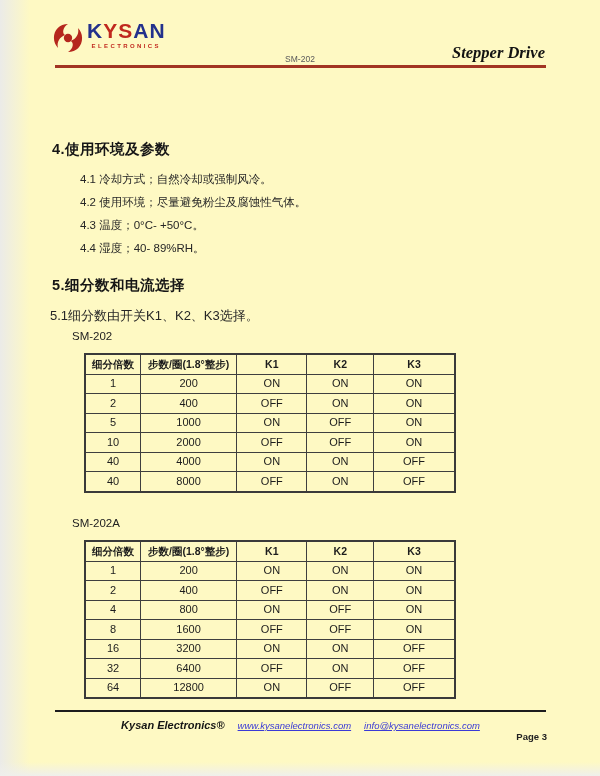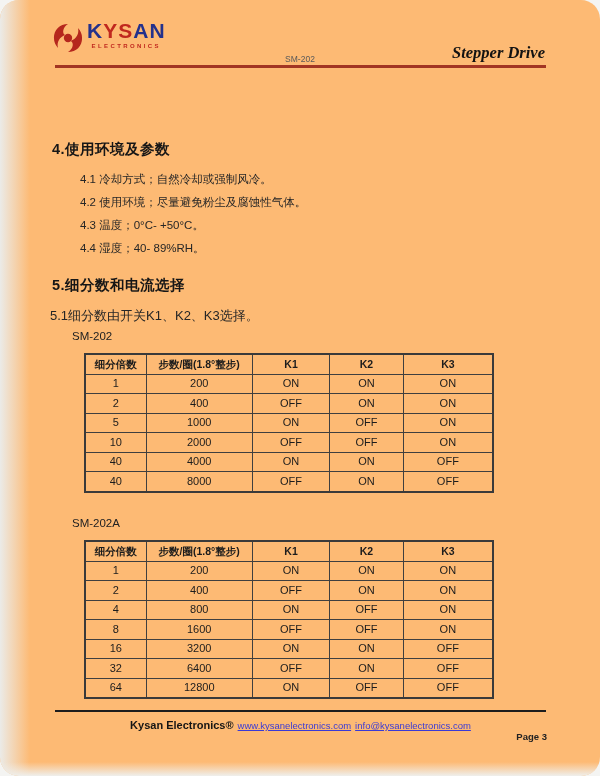--- a/index.html
+++ b/index.html
@@ -2,22 +2,22 @@
 <html><head>
 <meta charset="utf-8">
 <style>
   html,body{margin:0;padding:0;}
   body{
     width:600px;height:776px;
     background:#f4f4f2;
     font-family:"Liberation Sans","DejaVu Sans",sans-serif;
   }
   .page{
-    position:relative;width:600px;height:776px;background:#fdba74;
-    color:#1f1f1f;overflow:hidden;border-radius:19px;
+    position:relative;width:600px;height:776px;background:#fef9c3;
+    color:#1f1f1f;overflow:hidden;
   }
   .edge-shade{
     position:absolute;left:0;top:0;width:30px;height:100%;
     background:linear-gradient(to right,#ebebe8,rgba(255,255,255,0));
   }
   .edge-shade-bottom{
     position:absolute;left:0;bottom:0;width:100%;height:14px;
     background:linear-gradient(to top,#efefec,rgba(255,255,255,0));
   }
   
@@ -37,36 +37,36 @@
   
   .sec-h{position:absolute;left:52px;font-size:14.5px;font-weight:bold;color:#161616;letter-spacing:.5px;}
   .sec4-h{top:140px;}
   .sec4-items{position:absolute;left:52px;top:171px;font-size:11.5px;color:#262626;margin-left:28px;}
   .sec4-items div{height:23px;line-height:17px;}
   .sec5-h{top:276px;}
   .sec5-intro{position:absolute;left:50px;top:307px;font-size:13px;color:#262626;}
   .tbl-label{position:absolute;left:72px;font-size:11.5px;color:#222;}
   .tbl1-label{top:330px;}
   .tbl2-label{top:517px;}
-  .tbl-wrap{position:absolute;left:84px;width:410px;}
+  .tbl-wrap{position:absolute;left:84px;width:372px;}
   .tbl1-wrap{top:353px;}
   .tbl2-wrap{top:540px;}
   table{border-collapse:collapse;width:100%;table-layout:fixed;border:2px solid #3a3a3a;}
   th,td{
     border:1px solid #3f3f3f;text-align:center;
     font-size:11px;color:#1c1c1c;padding:1px 2px;height:16.5px;line-height:13px;
     overflow:hidden;white-space:nowrap;
   }
   th{font-weight:bold;font-size:10.5px;}
   col.c1{width:15%;}col.c2{width:26%;}col.c3{width:19%;}col.c4{width:18%;}col.c5{width:22%;}
   
   .footer-rule{position:absolute;left:55px;top:710px;width:491px;height:2px;background:#1d1d1d;}
   .footer-row{
     position:absolute;left:55px;top:719px;width:491px;
-    display:flex;justify-content:center;align-items:baseline;gap:4px;white-space:nowrap;
+    display:flex;justify-content:center;align-items:baseline;gap:13px;white-space:nowrap;font-style:italic;
   }
   .company{font-size:11px;font-weight:bold;color:#141414;}
   .flink{font-size:9.5px;color:#3a3ad6;text-decoration:underline;cursor:pointer;}
   .page-num{position:absolute;right:53px;top:731px;font-size:9.5px;font-weight:bold;color:#222;}
 </style>
 </head>
 <body>
 
 <div class="page">
   <div class="edge-shade"></div>

